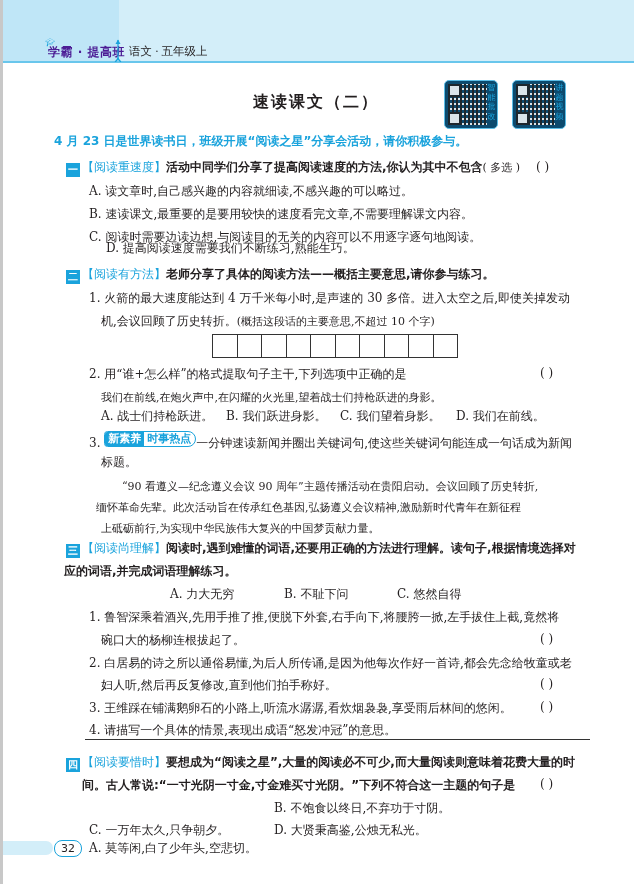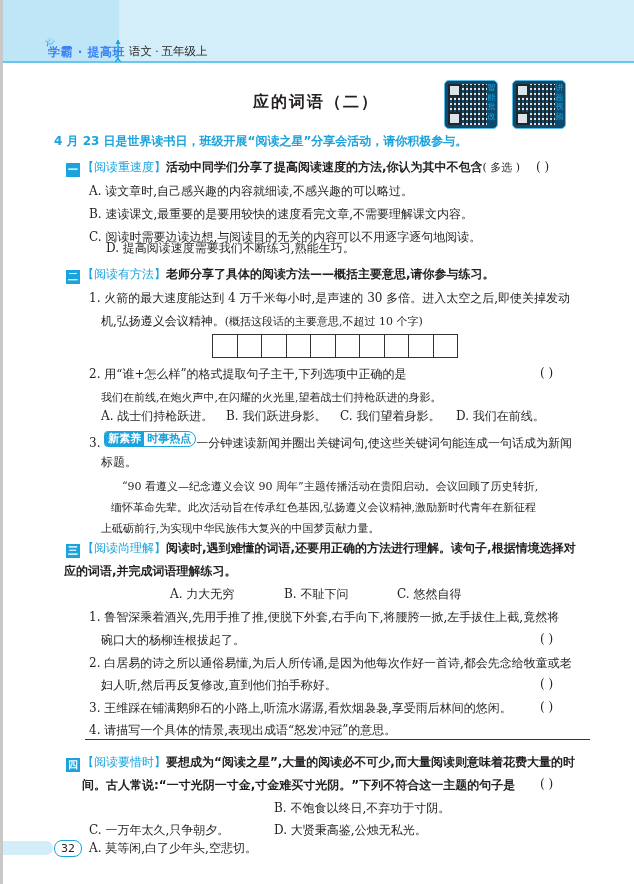--- a/index.html
+++ b/index.html
@@ -11,21 +11,21 @@
   }
   .leftstrip { position: absolute; left: 0; top: 0; width: 3px; height: 884px; background: #c8c8c8; }
   .header {
     position: absolute; left: 3px; top: 0; width: 631px; height: 61px;
     background: #d3eef9; border-bottom: 2px solid #69c6ec;
   }
   .header .tab { position: absolute; left: 0; top: 0; width: 116px; height: 61px; background: #bfe6f7; }
   .brand {
     position: absolute; left: 48px; top: 44px;
     font-family: "DejaVu Sans", sans-serif; font-size: 12px; font-weight: bold;
-    color: #3b82f6; letter-spacing: 0.5px;
+    color: #4c1d95; letter-spacing: 0.5px;
   }
   .brand-cap { position: absolute; left: 45px; top: 38px; font-size: 8px; color: #1aa3dc; font-family: "DejaVu Sans", sans-serif; }
   .arrow-icon { position: absolute; left: 114px; top: 39px; width: 8px; height: 23px; }
   .subject {
     position: absolute; left: 129px; top: 44px;
     font-family: Liberation Serif, serif; font-size: 11.5px; color: #231f20;
   }
   .page-title {
     position: absolute; left: 253px; top: 92px;
     font-family: "DejaVu Sans", sans-serif; font-size: 16px; font-weight: bold; letter-spacing: 2px;
@@ -93,21 +93,21 @@
   <div class="tab"></div>
 </div>
 <span class="brand-cap">🎓︎</span>
 <div class="brand">学霸 · 提高班</div>
 <svg class="arrow-icon" viewBox="0 0 8 23">
   <path d="M4 1 L4 18 Q4 21 1 23 M4 18 Q4 21 7 23" stroke="#1aa3dc" stroke-width="1.2" fill="none"></path>
   <path d="M1.5 5 L4 0.5 L6.5 5 Z" fill="#1aa3dc"></path>
 </svg>
 <div class="subject">语文 · 五年级上</div>
 
-<div class="page-title">应的词语（二）</div>
+<div class="page-title">速读课文（二）</div>
 
 <div class="qr-box" style="left:444px;">
   <div class="qr-code"></div>
   <div class="qr-label">智能批改</div>
 </div>
 <div class="qr-box" style="left:512px;">
   <div class="qr-code"></div>
   <div class="qr-label">讲题视频</div>
 </div>
 
@@ -120,21 +120,21 @@
 <div class="line" style="left:77px; top:183px;">A. 读文章时,自己感兴趣的内容就细读,不感兴趣的可以略过。</div>
 <div class="line" style="left:77px; top:206px;">B. 速读课文,最重要的是要用较快的速度看完文章,不需要理解课文内容。</div>
 <div class="line" style="left:77px; top:229px;">C. 阅读时需要边读边想,与阅读目的无关的内容可以不用逐字逐句地阅读。</div>
 <div class="line" style="left:77px; top:240px;margin-left:17px;">D. 提高阅读速度需要我们不断练习,熟能生巧。</div>
 
 <div class="line sans bold" style="left:54px; top:266px;">
   <span class="sec-num">二</span><span class="sec-tag">【阅读有方法】</span><span>老师分享了具体的阅读方法——概括主要意思,请你参与练习。</span>
 </div>
 <div class="line" style="left:77px; top:290px;">1. 火箭的最大速度能达到 4 万千米每小时,是声速的 30 多倍。进入太空之后,即使关掉发动</div>
 <div class="line" style="left:89px; top:313px;">
-  <span>机,弘扬遵义会议精神。</span><span class="small">(概括这段话的主要意思,不超过 10 个字)</span>
+  <span>机,会议回顾了历史转折。</span><span class="small">(概括这段话的主要意思,不超过 10 个字)</span>
 </div>
 <div class="boxes">
   <span></span>
     <span></span>
     <span></span>
     <span></span>
     <span></span>
     <span></span>
     <span></span>
     <span></span>
@@ -148,21 +148,21 @@
 <div class="line" style="left:214px; top:408px;">B. 我们跃进身影。</div>
 <div class="line" style="left:328px; top:408px;">C. 我们望着身影。</div>
 <div class="line" style="left:444px; top:408px;">D. 我们在前线。</div>
 
 <div class="line" style="left:77px; top:431px;">
   <span>3.</span>
   <span class="badge"><span class="b1">新素养</span><span class="b2">时事热点</span></span><span>一分钟速读新闻并圈出关键词句,使这些关键词句能连成一句话成为新闻</span>
 </div>
 <div class="line" style="left:89px; top:454px;">标题。</div>
 <div class="line small" style="left:110px; top:479px;">“90 看遵义—纪念遵义会议 90 周年”主题传播活动在贵阳启动。会议回顾了历史转折,</div>
-<div class="line small" style="left:99px; top:500px;text-align:center;">缅怀革命先辈。此次活动旨在传承红色基因,弘扬遵义会议精神,激励新时代青年在新征程</div>
+<div class="line small" style="left:84px; top:500px;text-align:center;">缅怀革命先辈。此次活动旨在传承红色基因,弘扬遵义会议精神,激励新时代青年在新征程</div>
 <div class="line small" style="left:89px; top:521px;">上砥砺前行,为实现中华民族伟大复兴的中国梦贡献力量。</div>
 
 <div class="line sans bold" style="left:54px; top:540px;">
   <span class="sec-num">三</span><span class="sec-tag">【阅读尚理解】</span><span>阅读时,遇到难懂的词语,还要用正确的方法进行理解。读句子,根据情境选择对</span>
 </div>
 <div class="line sans bold" style="left:52px; top:563px;">应的词语,并完成词语理解练习。</div>
 <div class="line" style="left:158px; top:586px;">A. 力大无穷</div>
 <div class="line" style="left:272px; top:586px;">B. 不耻下问</div>
 <div class="line" style="left:385px; top:586px;">C. 悠然自得</div>
 

